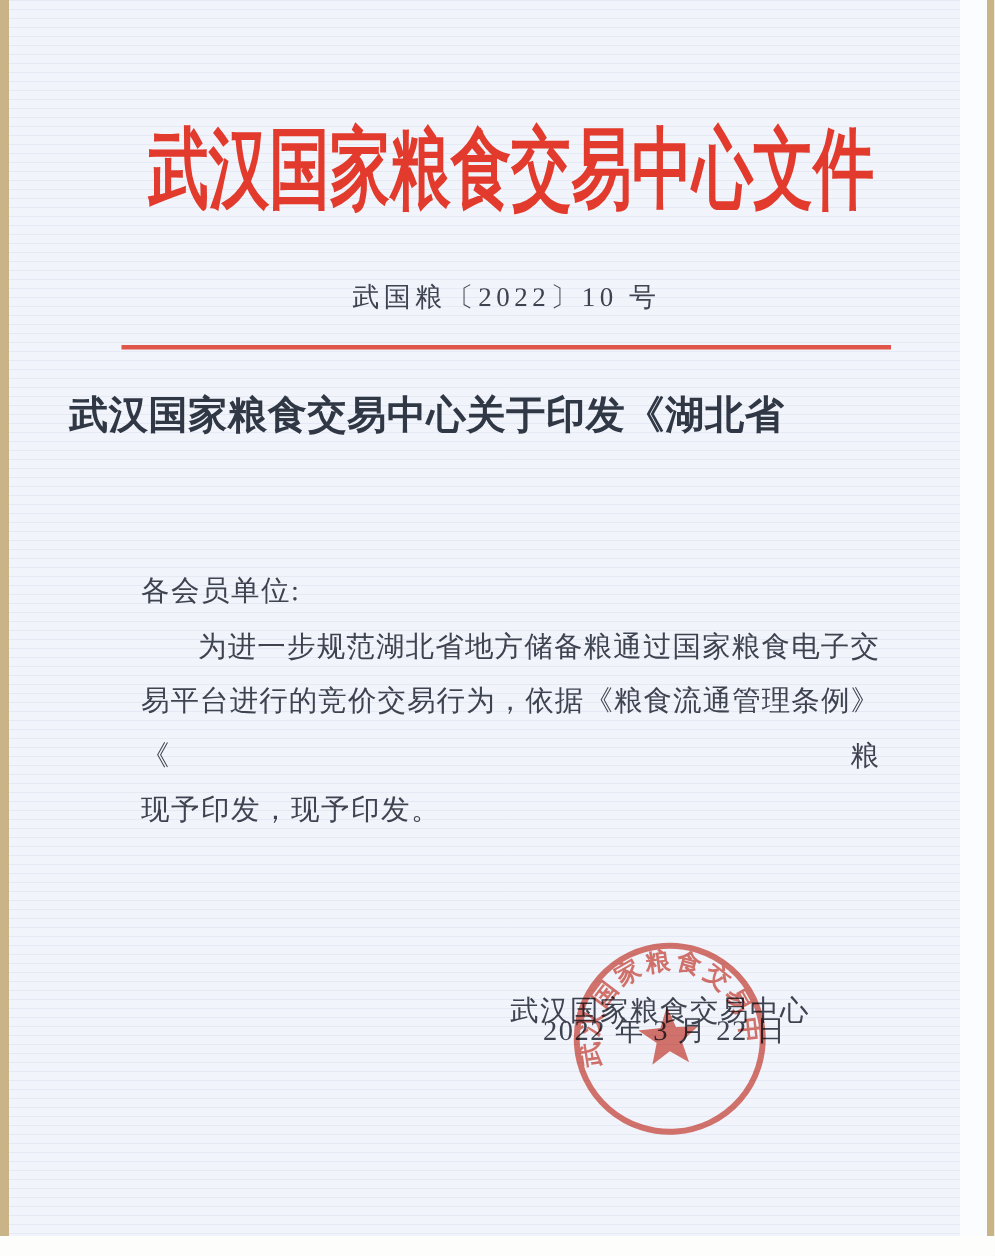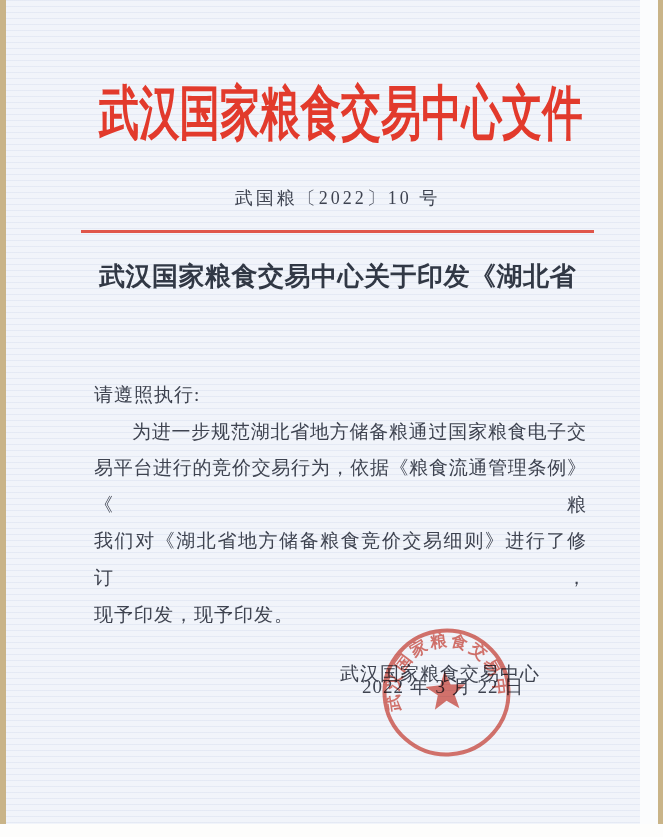--- a/index.html
+++ b/index.html
@@ -43,21 +43,21 @@
     position:absolute;left:0;top:186px;width:663px;
     text-align:center;font-size:18px;color:var(--ink);
     letter-spacing:3px;
   }
   .red-rule{
     position:absolute;left:75px;top:230px;width:513px;height:3px;
     background:var(--rule-red);
   }
   .subject{
     position:absolute;left:40px;top:257px;width:583px;
-    text-align:center;font-size:26px;font-weight:bold;color:#313845;
+    text-align:left;font-size:26px;font-weight:bold;color:#313845;
     line-height:40px;letter-spacing:0.5px;
   }
   .body-block{
     position:absolute;left:88px;top:377px;width:492px;
     font-size:19px;color:var(--ink);line-height:36.6px;
   }
   .body-line{white-space:nowrap;letter-spacing:1px;}
   .body-line.jl{white-space:normal;text-align:justify;text-align-last:justify;letter-spacing:0;}
   .body-line.indent{text-indent:38px;}
   .signature{
@@ -88,24 +88,23 @@
 
   <div class="doc-number">武国粮〔2022〕10 号</div>
 
   <div class="red-rule"></div>
 
   <div class="subject">
     <div>武汉国家粮食交易中心关于印发《湖北省</div>
   </div>
 
   <div class="body-block">
-    <div class="body-line">请遵照执行:</div>
+    <div class="body-line">各会员单位:</div>
     <div class="body-line jl indent">为进一步规范湖北省地方储备粮通过国家粮食电子交</div>
     <div class="body-line jl">易平台进行的竞价交易行为，依据《粮食流通管理条例》《粮</div>
-    <div class="body-line jl">我们对《湖北省地方储备粮食竞价交易细则》进行了修订，</div>
     <div class="body-line">现予印发，现予印发。</div>
   </div>
 
   <div class="signature">武汉国家粮食交易中心</div>
 
   <div class="doc-date">2022 年 3 月 22 日</div>
 
   <svg class="seal" viewBox="0 0 133 133">
     <circle cx="66.5" cy="66.5" r="62" fill="none" stroke="var(--seal-red)" stroke-width="4"></circle>
     <path id="sealArc" d="M 20.9,83 A 48,48 0 1 1 112.1,83" fill="none"></path>

